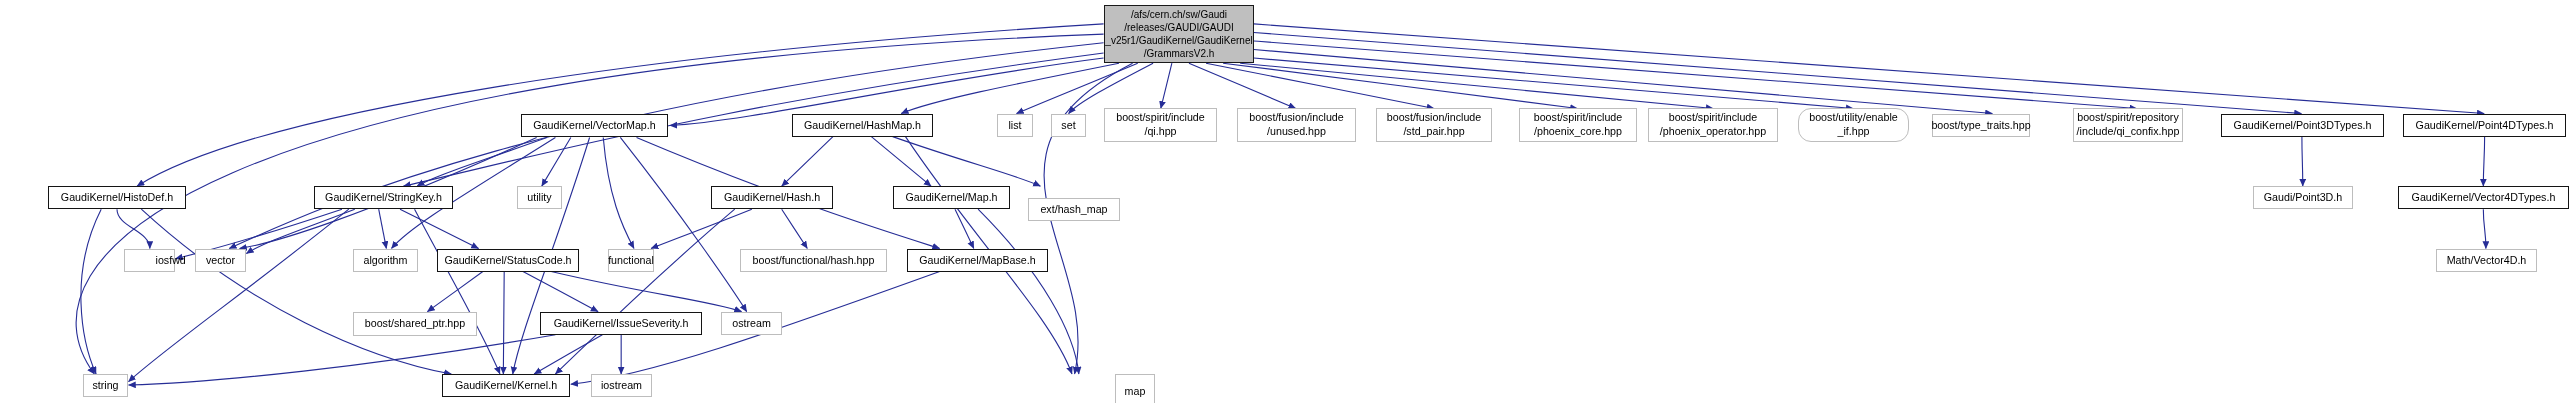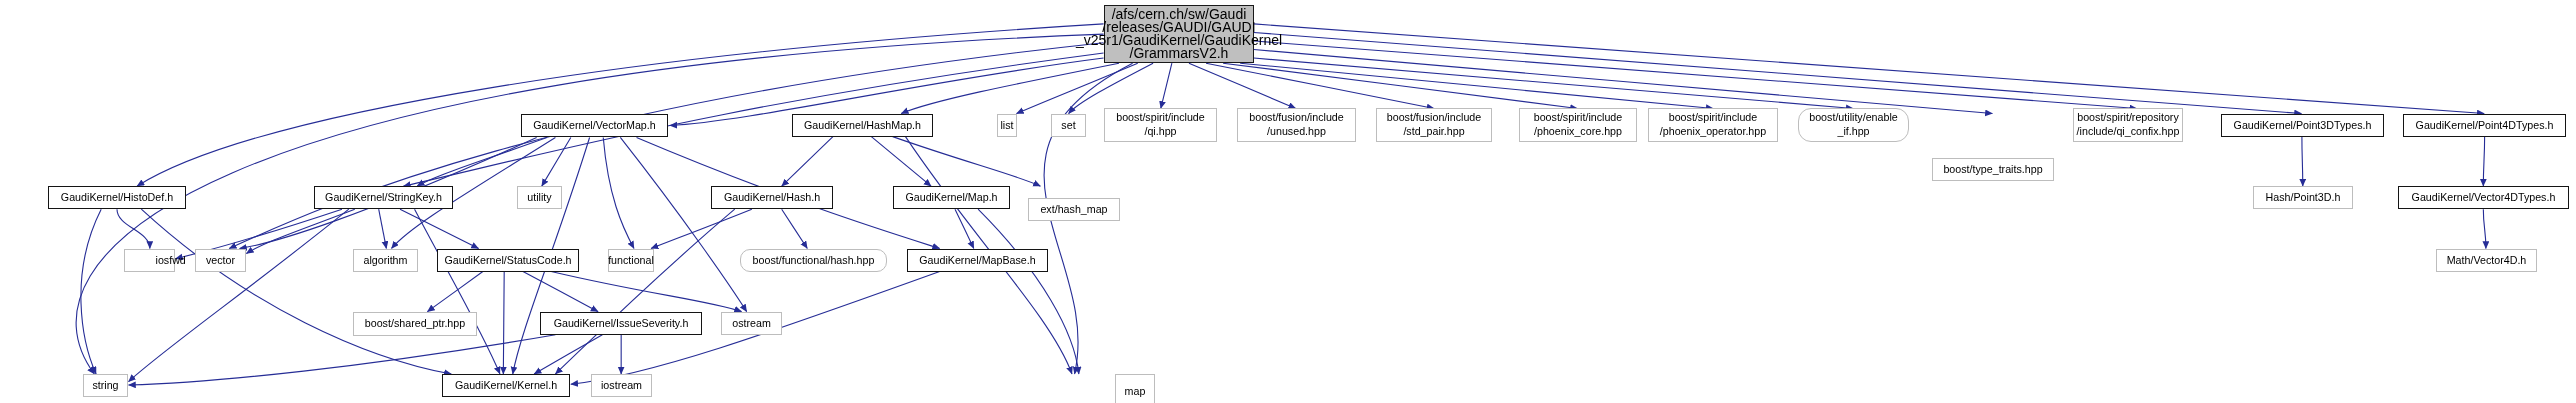--- a/index.html
+++ b/index.html
@@ -21,21 +21,21 @@
     color:#000000;
     background:#ffffff;
     border:0.9px solid #bdbdbd;
     padding:0 1.7px;
     cursor:default;
   }
   .node.internal { border:1.4px solid #141414; cursor:pointer; }
   .node.root {
     border:1.7px solid #1a1a1a;
     background:#bfbfbf;
-    font-size:14px; line-height:13.2px;
+    font-size:10px; line-height:13.2px;
   }
 </style>
 </head>
 <body>
 
 <div id="graph">
   <svg id="edge-layer" xmlns="http://www.w3.org/2000/svg" viewBox="0 0 3016 472">
     <defs>
       <marker id="arrowhead" markerWidth="11" markerHeight="9" refX="8.5" refY="4" orient="auto" markerUnits="userSpaceOnUse">
         <path d="M0,0 L9,4 L0,8 Z" fill="#262d96"></path>
@@ -100,53 +100,53 @@
         <path d="M2908,245 C2908,265.7 2911,270.3 2911,291" fill="none" stroke="#262d96" stroke-width="1.3" marker-end="url(#arrowhead)"></path>
       </g>
   </svg>
   <div id="node-layer">
       <div class="node root" style="left: 1104px; top: 5.1px; width: 150px; height: 58px;">/afs/cern.ch/sw/Gaudi
 /releases/GAUDI/GAUDI
 _v25r1/GaudiKernel/GaudiKernel
 /GrammarsV2.h</div>
       <div class="node internal" style="left: 521px; top: 114px; width: 147px; height: 23px;">GaudiKernel/VectorMap.h</div>
       <div class="node internal" style="left: 792px; top: 114px; width: 141px; height: 23px;">GaudiKernel/HashMap.h</div>
-      <div class="node external" style="left: 997px; top: 114px; width: 20px; height: 23px;">list</div>
+      <div class="node external" style="left: 997px; top: 114px; width: 36px; height: 23px;">list</div>
       <div class="node external" style="left: 1051px; top: 114px; width: 35px; height: 23px;">set</div>
       <div class="node external" style="left: 1104px; top: 108px; width: 113px; height: 34px;">boost/spirit/include
 /qi.hpp</div>
       <div class="node external" style="left: 1237px; top: 108px; width: 119px; height: 34px;">boost/fusion/include
 /unused.hpp</div>
       <div class="node external" style="left: 1376px; top: 108px; width: 116px; height: 34px;">boost/fusion/include
 /std_pair.hpp</div>
       <div class="node external" style="left: 1519px; top: 108px; width: 118px; height: 34px;">boost/spirit/include
 /phoenix_core.hpp</div>
       <div class="node external" style="left: 1648px; top: 108px; width: 130px; height: 34px;">boost/spirit/include
 /phoenix_operator.hpp</div>
       <div class="node external" style="left: 1798px; top: 108px; width: 111px; height: 34px; border-radius: 13px;">boost/utility/enable
 _if.hpp</div>
-      <div class="node external" style="left: 1932px; top: 114px; width: 122px; height: 23px; margin-top: 44px;">boost/type_traits.hpp</div>
+      <div class="node external" style="left: 1932px; top: 114px; width: 98px; height: 23px;">boost/type_traits.hpp</div>
       <div class="node external" style="left: 2073px; top: 108px; width: 110px; height: 34px;">boost/spirit/repository
 /include/qi_confix.hpp</div>
       <div class="node internal" style="left: 2221px; top: 114px; width: 163px; height: 23px;">GaudiKernel/Point3DTypes.h</div>
       <div class="node internal" style="left: 2403px; top: 114px; width: 163px; height: 23px;">GaudiKernel/Point4DTypes.h</div>
       <div class="node internal" style="left: 48px; top: 186px; width: 138px; height: 23px;">GaudiKernel/HistoDef.h</div>
       <div class="node internal" style="left: 314px; top: 186px; width: 139px; height: 23px;">GaudiKernel/StringKey.h</div>
       <div class="node external" style="left: 517px; top: 186px; width: 45px; height: 23px;">utility</div>
       <div class="node internal" style="left: 711px; top: 186px; width: 122px; height: 23px;">GaudiKernel/Hash.h</div>
       <div class="node internal" style="left: 893px; top: 186px; width: 117px; height: 23px;">GaudiKernel/Map.h</div>
       <div class="node external" style="left: 1028px; top: 198px; width: 92px; height: 23px;">ext/hash_map</div>
-      <div class="node external" style="left: 2253px; top: 186px; width: 100px; height: 23px;">Hash/Point3D.h</div>
+      <div class="node external" style="left: 2253px; top: 186px; width: 100px; height: 23px;">Gaudi/Point3D.h</div>
       <div class="node internal" style="left: 2398px; top: 186px; width: 171px; height: 23px;">GaudiKernel/Vector4DTypes.h</div>
       <div class="node external" style="left: 124px; top: 249px; width: 51px; height: 23px; padding-left: 44px;">iosfwd</div>
       <div class="node external" style="left: 195px; top: 249px; width: 51px; height: 23px;">vector</div>
       <div class="node external" style="left: 353px; top: 249px; width: 65px; height: 23px;">algorithm</div>
       <div class="node internal" style="left: 437px; top: 249px; width: 142px; height: 23px;">GaudiKernel/StatusCode.h</div>
       <div class="node external" style="left: 608px; top: 249px; width: 46px; height: 23px;">functional</div>
-      <div class="node external" style="left: 740px; top: 249px; width: 147px; height: 23px; border-radius: 10px;">boost/functional/hash.hpp</div>
+      <div class="node external" style="left: 740px; top: 249px; width: 147px; height: 23px;">boost/functional/hash.hpp</div>
       <div class="node internal" style="left: 907px; top: 249px; width: 141px; height: 23px;">GaudiKernel/MapBase.h</div>
       <div class="node external" style="left: 2436px; top: 249px; width: 101px; height: 23px;">Math/Vector4D.h</div>
       <div class="node external" style="left: 353px; top: 312px; width: 124px; height: 24px;">boost/shared_ptr.hpp</div>
       <div class="node internal" style="left: 540px; top: 312px; width: 162px; height: 23px;">GaudiKernel/IssueSeverity.h</div>
       <div class="node external" style="left: 721px; top: 312px; width: 61px; height: 23px;">ostream</div>
       <div class="node external" style="left: 83px; top: 374px; width: 45px; height: 23px;">string</div>
       <div class="node internal" style="left: 442px; top: 374px; width: 128px; height: 23px;">GaudiKernel/Kernel.h</div>
       <div class="node external" style="left: 591px; top: 374px; width: 61px; height: 23px;">iostream</div>
       <div class="node external" style="left: 1115px; top: 374px; width: 40px; height: 36px;">map</div>
     </div>

